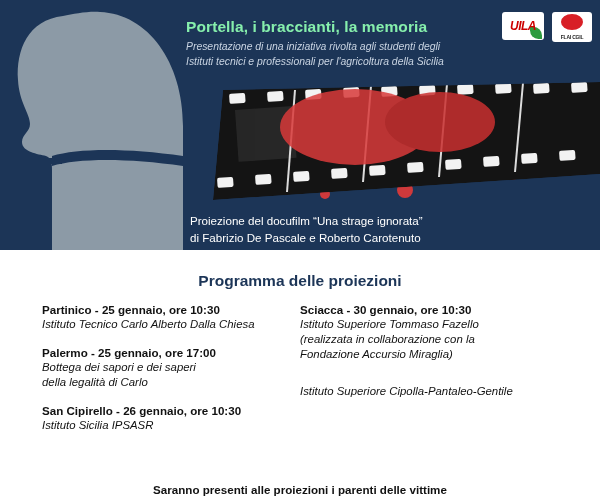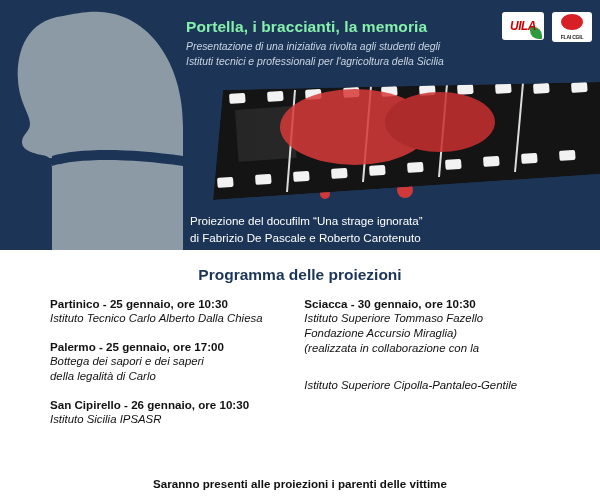--- a/index.html
+++ b/index.html
@@ -150,27 +150,26 @@
     width: 600px;
     height: 250px;
     background: #ffffff;
   }
   .program-title {
     text-align: center;
     color: #1c3557;
     font-size: 15.5px;
     font-weight: bold;
     padding-top: 12px;
-    margin: 4px;
+    margin: 10px;
   }
   .cols {
     position: relative;
     margin-top: 12px;
     display: flex;
-    padding-left: 8px;
   }
   .col {
     box-sizing: border-box;
   }
   .col-left {
     width: 300px;
     padding-left: 42px;
   }
   .col-right {
     width: 300px;
@@ -333,22 +332,22 @@
           <div class="entry-sub">Istituto Sicilia IPSASR</div>
         </div>
 
       </div>
 
       <div class="col col-right">
 
         <div class="entry">
           <div class="entry-head">Sciacca - 30 gennaio, ore 10:30</div>
           <div class="entry-sub">Istituto Superiore Tommaso Fazello</div>
+          <div class="entry-sub">(realizzata in collaborazione con la</div>
           <div class="entry-sub">Fondazione Accursio Miraglia)</div>
-          <div class="entry-sub">(realizzata in collaborazione con la</div>
         </div>
 
         <div class="entry" style="margin-top:22px;">
           <div class="entry-sub">Istituto Superiore Cipolla-Pantaleo-Gentile</div>
         </div>
 
       </div>
     </div>
 
     <div class="footer-note">Saranno presenti alle proiezioni i parenti delle vittime</div>

